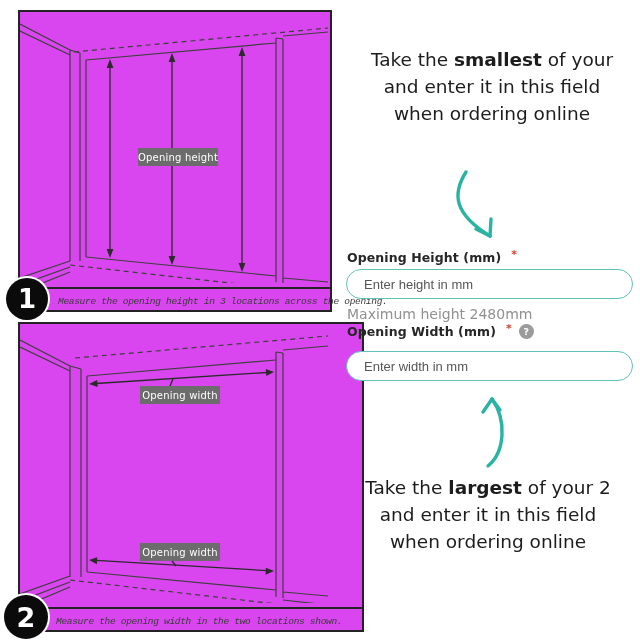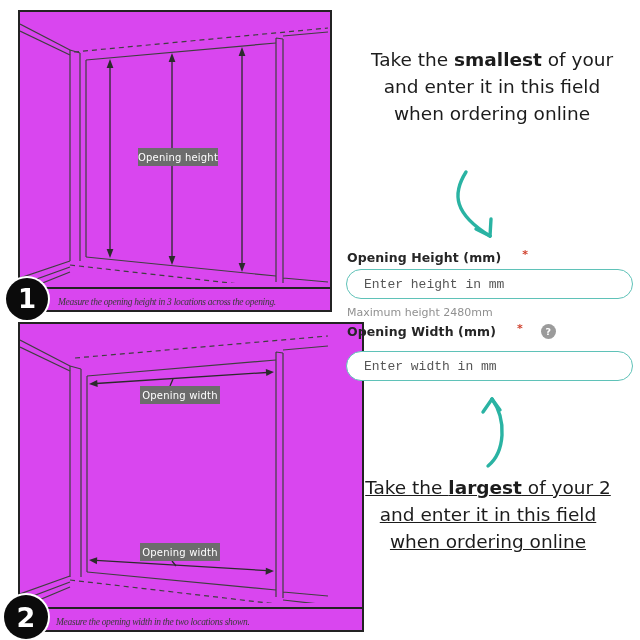--- a/index.html
+++ b/index.html
@@ -5,53 +5,53 @@
   html,body{margin:0;padding:0;background:#ffffff;}
   .canvas{position:relative;width:640px;height:640px;background:#ffffff;overflow:hidden;
           font-family:"DejaVu Sans",sans-serif;}
 
   
   .panel{position:absolute;box-sizing:border-box;border:2px solid #232323;background:#d946ef;}
   .panel-1{left:18px;top:10px;width:314px;height:302px;}
   .panel-2{left:18px;top:322px;width:346px;height:310px;}
   .caption-strip{box-sizing:border-box;border-top:2px solid #232323;height:27px;
                  display:flex;align-items:center;padding-left:38px;}
-  .caption{font-family:Liberation Serif, serif;font-style:italic;font-size:9.5px;
+  .caption{font-family:Liberation Mono, monospace;font-style:italic;font-size:9.5px;
            letter-spacing:-0.3px;color:#3a3a3a;white-space:nowrap;}
   .step-badge{position:absolute;border-radius:50%;background:#0b0b0b;color:#ffffff;
               display:flex;align-items:center;justify-content:center;
               font-weight:bold;z-index:5;box-shadow:0 0 0 2px #ffffff;}
   .badge-1{left:6px;top:278px;width:42px;height:42px;font-size:26px;}
   .badge-2{left:4px;top:595px;width:44px;height:44px;font-size:27px;}
 
   .line{stroke:#3f3f3f;stroke-width:1.2;fill:none;}
   .dash{stroke:#3f3f3f;stroke-width:1.2;fill:none;stroke-dasharray:5 4;}
   .marrow{stroke:#2b2b2b;stroke-width:1.3;fill:none;}
   .mhead{fill:#2b2b2b;stroke:none;}
   .diag-label-box{fill:#6c6c6c;}
   .diag-label-text{fill:#ffffff;font-family:"DejaVu Sans",sans-serif;font-size:10px;letter-spacing:0.2px;}
 
   
   .heading{position:absolute;width:272px;text-align:center;color:#1c1c1c;
            font-size:18.5px;line-height:27px;}
   .heading strong{font-weight:bold;}
   .heading-top{left:356px;top:46px;}
-  .heading-bottom{left:352px;top:474px;text-decoration:underline;}
+  .heading-bottom{left:352px;top:474px;}
 
-  .field-label-row{position:absolute;display:flex;align-items:center;gap:18px;}
+  .field-label-row{position:absolute;display:flex;align-items:center;gap:7px;}
   .field-label{font-size:12.5px;font-weight:bold;color:#262626;letter-spacing:0.1px;}
   .req{color:#d0432f;font-size:11px;font-weight:bold;position:relative;top:-3px;margin-left:3px;}
   .help-circle{width:15px;height:15px;border-radius:50%;background:#9b9b9b;color:#ffffff;
                display:flex;align-items:center;justify-content:center;
                font-size:9.5px;font-weight:bold;cursor:pointer;}
   .pill-input{position:absolute;box-sizing:border-box;width:287px;height:30px;
               border:1.6px solid #5fc2b8;border-radius:16px;padding:0 0 0 17px;
-              font-family:Liberation Mono, monospace;font-size:13px;color:#444444;outline:none;}
+              font-family:Liberation Sans, sans-serif;font-size:13px;color:#444444;outline:none;}
   .pill-input::placeholder{color:#565656;opacity:1;}
-  .helper-text{position:absolute;font-size:11px;color:#909090;}
+  .helper-text{position:absolute;font-size:14px;color:#909090;}
 
   .teal-arrow{position:absolute;}
   .teal-stroke{stroke:#2ab3a3;stroke-width:3.4;fill:none;stroke-linecap:round;stroke-linejoin:round;}
 </style>
 </head>
 <body>
 
 <div class="canvas">
 
   <div class="panel panel-1">

